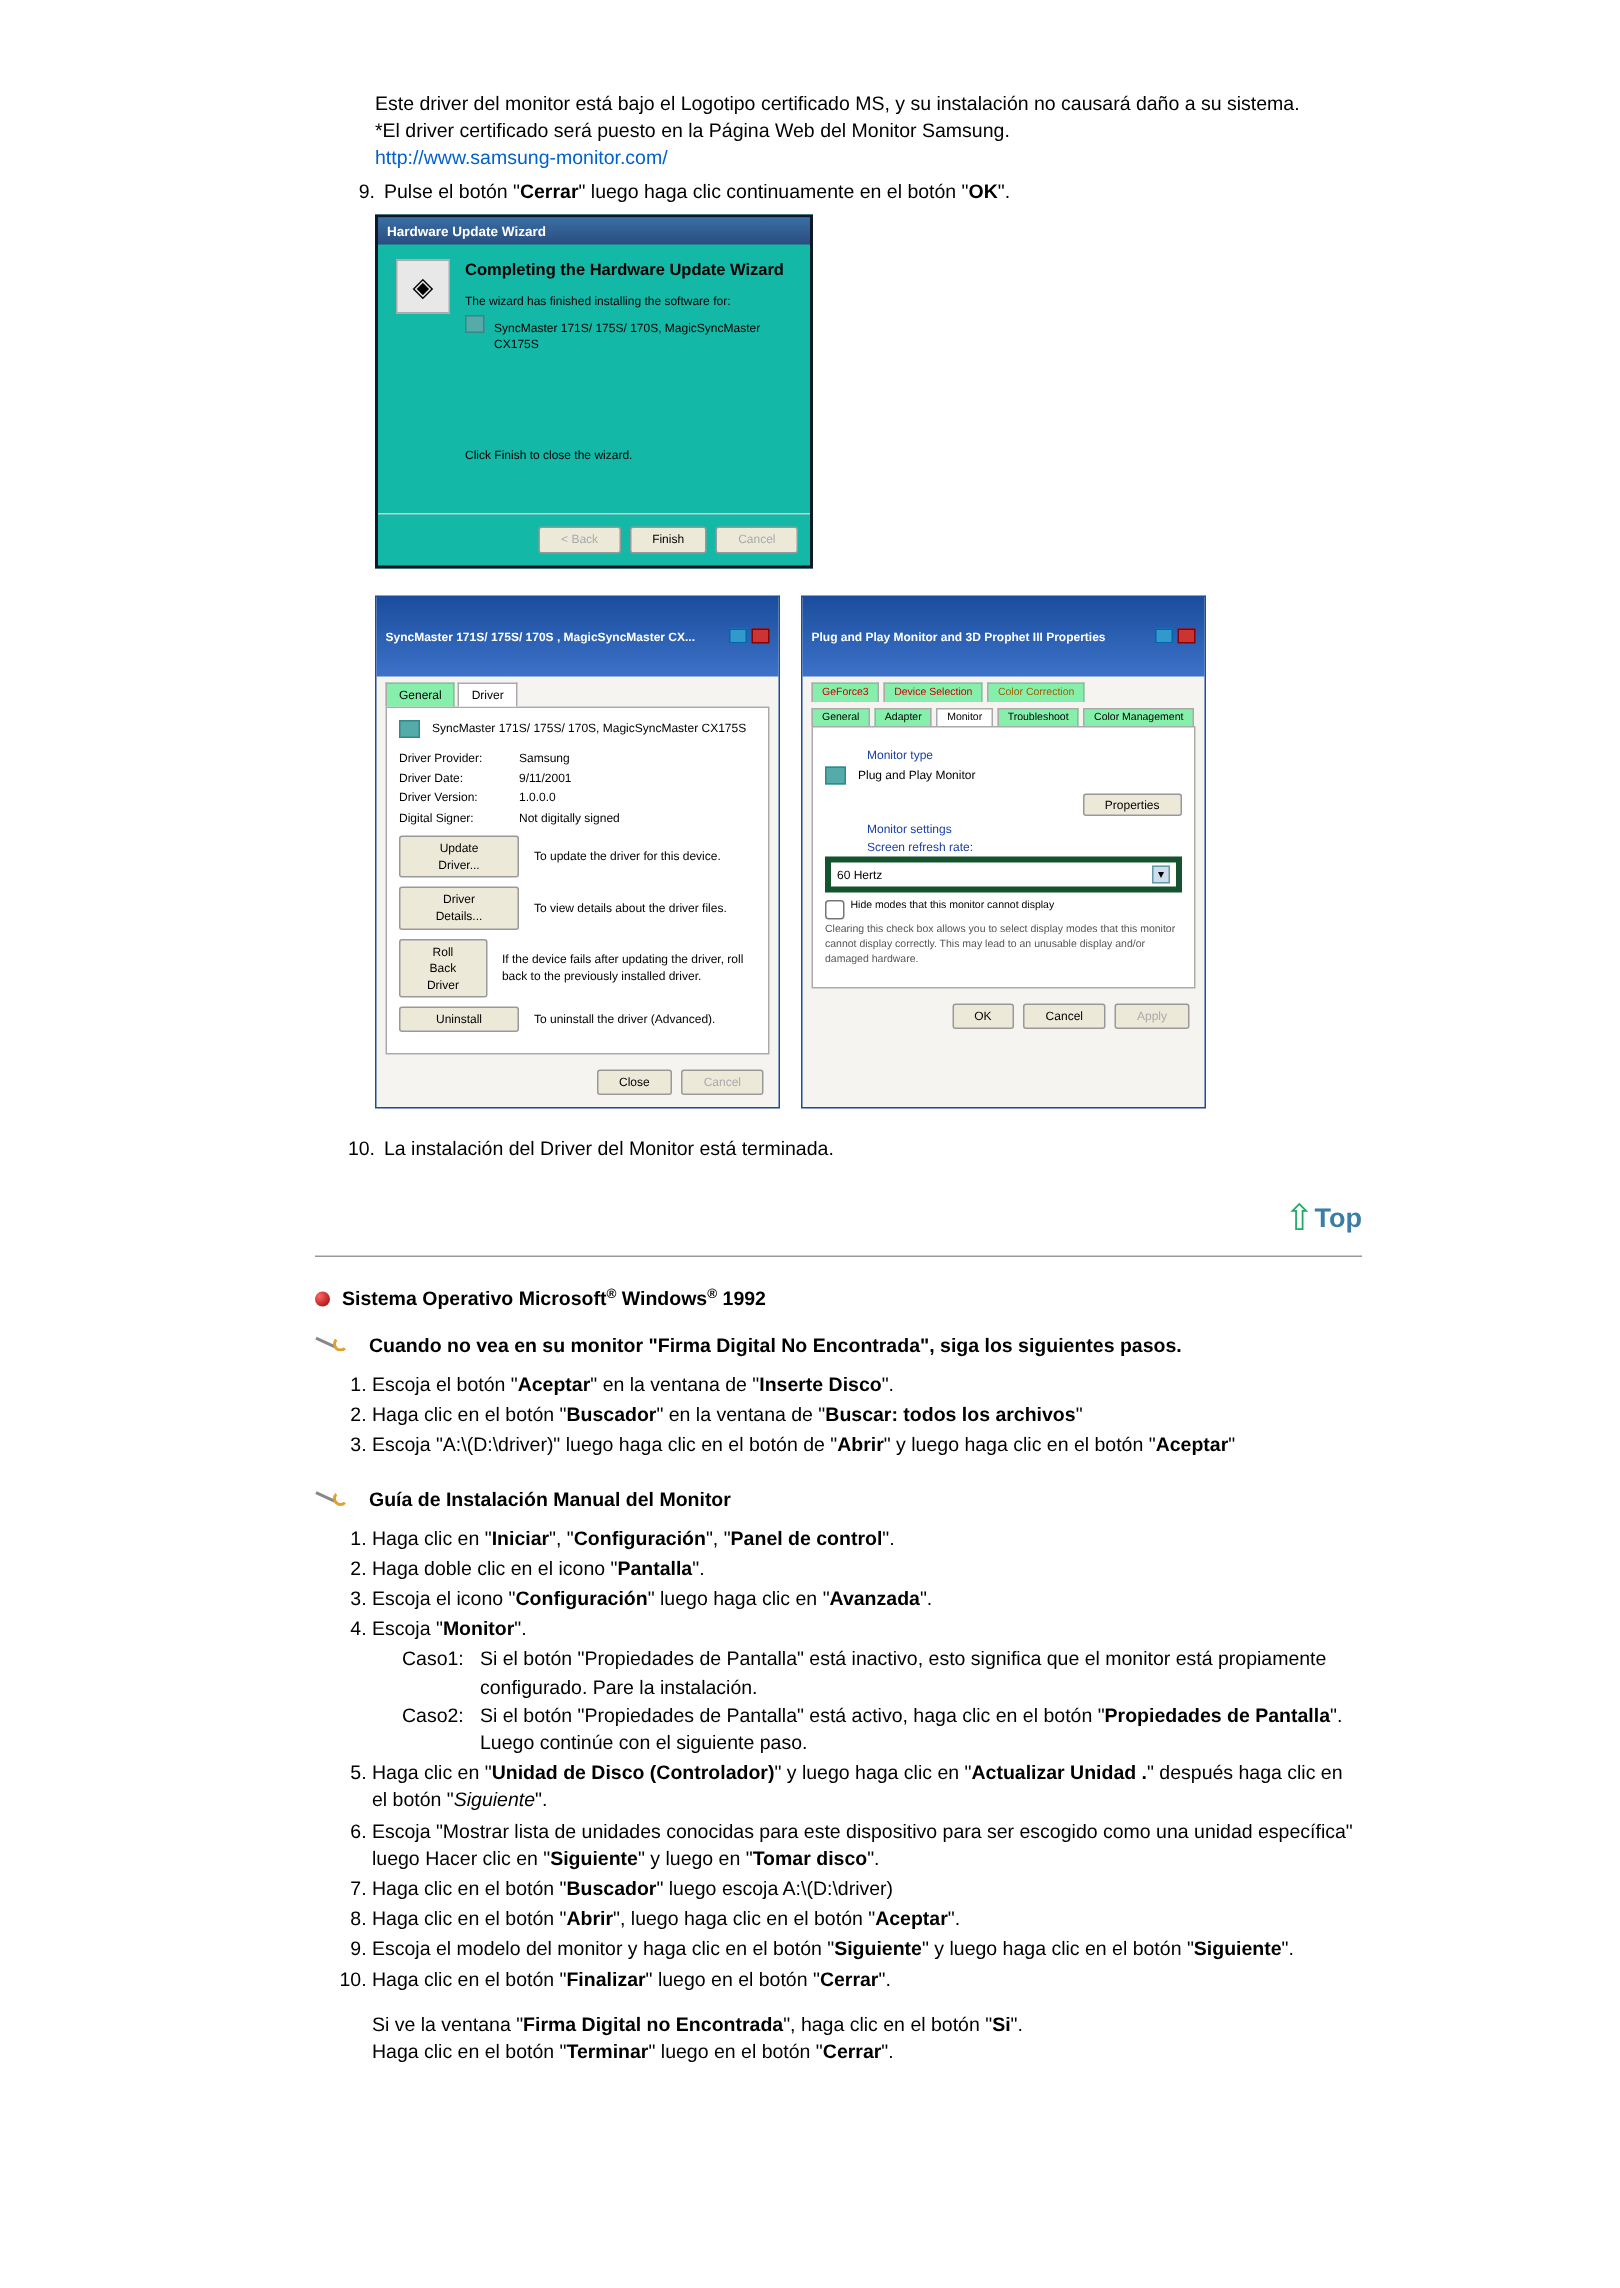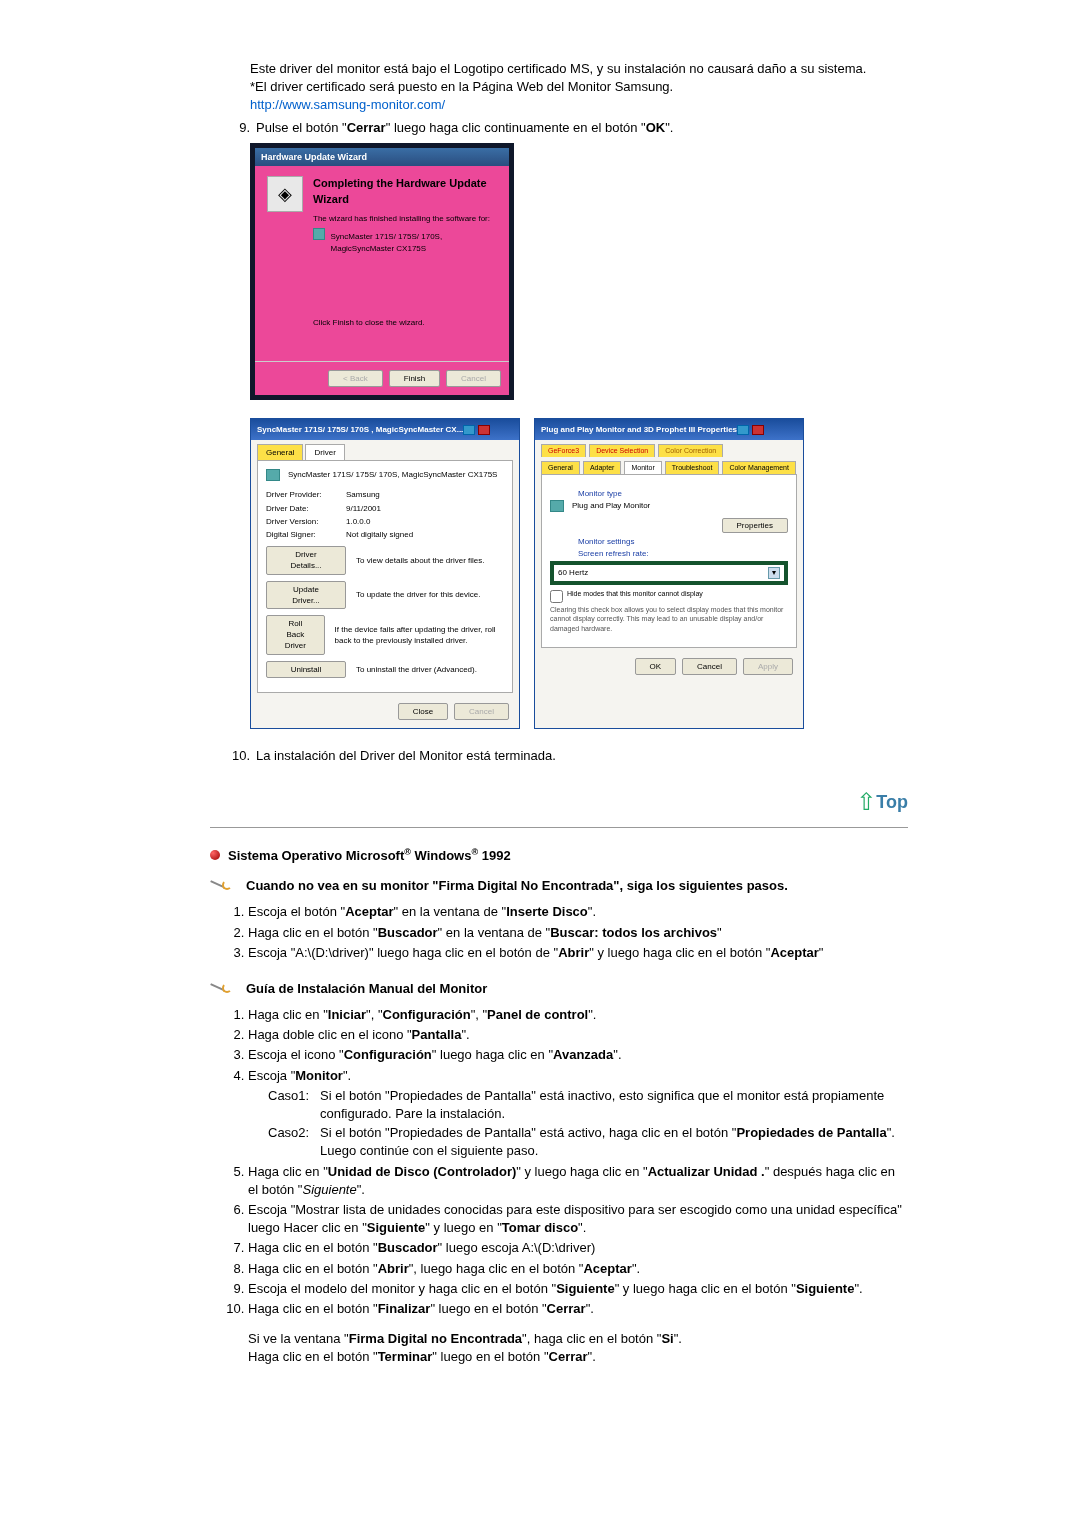--- a/index.html
+++ b/index.html
@@ -17,42 +17,42 @@
   }
   .intro { margin-left: 40px; margin-bottom: 4px; }
   .intro p { margin: 0; }
   a.link { color: #0060cc; text-decoration: none; }
   .num-line { margin: 2px 0 6px 18px; display: flex; }
   .num-line .num { width: 22px; flex-shrink: 0; text-align: right; margin-right: 6px; }
   .num-line .txt { flex: 1; }
   .strong { font-weight: bold; }
 
   
-  .wiz { width: 264px; margin-left: 40px; border: 5px solid #0f172a; background: #ec4899; font-size: 8px; }
+  .wiz { width: 292px; margin-left: 40px; border: 2px solid #0f172a; background: #14b8a6; font-size: 8px; }
   .wizbar { background: linear-gradient(#3a6ea5,#2a4d7f); color: #fff; padding: 3px 6px; font-size: 9px; font-weight: bold; }
   .wizbody { padding: 10px 12px 30px 12px; display: flex; gap: 10px; }
   .wizicon { width: 36px; height: 36px; border: 1px solid #aaa; background: #e8e8e8; display: flex; align-items: center; justify-content: center; font-size: 18px; }
   .wizright { flex: 1; }
   .wizright h4 { font-size: 11px; font-weight: bold; margin-bottom: 6px; }
   .wizright p { font-size: 8px; margin: 3px 0; }
   .wizline { display: flex; gap: 6px; margin-top: 4px; }
   .moni { width: 14px; height: 12px; background: #5aa; border: 1px solid #388; }
   .wizfoot { border-top: 1px solid #ccc; padding: 8px; display: flex; justify-content: flex-end; gap: 6px; }
   .btn { font-size: 8px; padding: 2px 14px; background: #ece9d8; border: 1px solid #999; border-radius: 2px; }
   .btn.disabled { color: #aaa; }
 
   
   .proprow { margin-top: 18px; margin-left: 40px; display: flex; gap: 14px; }
   .propwin { width: 270px; border: 1px solid #1a4d9c; background: #f5f4f0; font-size: 8px; }
-  .propbar { background: linear-gradient(#1a4d9c,#3d72c9); color: #fff; padding: 5px 6px; font-size: 8px; font-weight: bold; display: flex; align-items: center; }
+  .propbar { background: linear-gradient(#1a4d9c,#3d72c9); color: #fff; padding: 21px 6px; font-size: 8px; font-weight: bold; display: flex; justify-content: space-between; align-items: center; }
   .winctrls { display: flex; gap: 3px; }
   .wc { width: 12px; height: 10px; background: #c33; border: 1px solid #800; }
   .wc.help { background: #39c; border-color: #06a; }
   .tabrow { padding: 4px 6px 0 6px; display: flex; gap: 2px; }
-  .tab { border: 1px solid #aaa; border-bottom: none; padding: 2px 8px; background: #fde047; font-size: 8px; }
+  .tab { border: 1px solid #aaa; border-bottom: none; padding: 2px 8px; background: #86efac; font-size: 8px; }
   .tab.active { background: #fff; }
   .propbody { border: 1px solid #aaa; margin: 0 6px 4px 6px; background: #fff; padding: 8px; }
   .inforow { display: flex; gap: 8px; margin-bottom: 8px; }
   .kv { display: flex; font-size: 8px; margin: 2px 0; }
   .kv .k { width: 80px; }
   .btnrow { display: flex; align-items: center; gap: 10px; margin: 6px 0; }
   .btnrow .btn { width: 80px; text-align: center; }
   .propfoot { padding: 6px 10px 8px 0; display: flex; justify-content: flex-end; gap: 6px; }
 
   .tabsrow2 { padding: 4px 6px 0 6px; display: flex; flex-wrap: wrap; gap: 3px; }
@@ -155,26 +155,26 @@
           </div>
         <div class="kv">
             <span class="k">Driver Version:</span>
             <span>1.0.0.0</span>
           </div>
         <div class="kv">
             <span class="k">Digital Signer:</span>
             <span>Not digitally signed</span>
           </div>
         <div class="btnrow">
+            <span class="btn">Update Driver...</span>
+            <span>To update the driver for this device.</span>
+          </div>
+        <div class="btnrow">
             <span class="btn">Driver Details...</span>
             <span>To view details about the driver files.</span>
-          </div>
-        <div class="btnrow">
-            <span class="btn">Update Driver...</span>
-            <span>To update the driver for this device.</span>
           </div>
         <div class="btnrow">
             <span class="btn">Roll Back Driver</span>
             <span>If the device fails after updating the driver, roll back to the previously installed driver.</span>
           </div>
         <div class="btnrow">
             <span class="btn">Uninstall</span>
             <span>To uninstall the driver (Advanced).</span>
           </div>
       </div>

